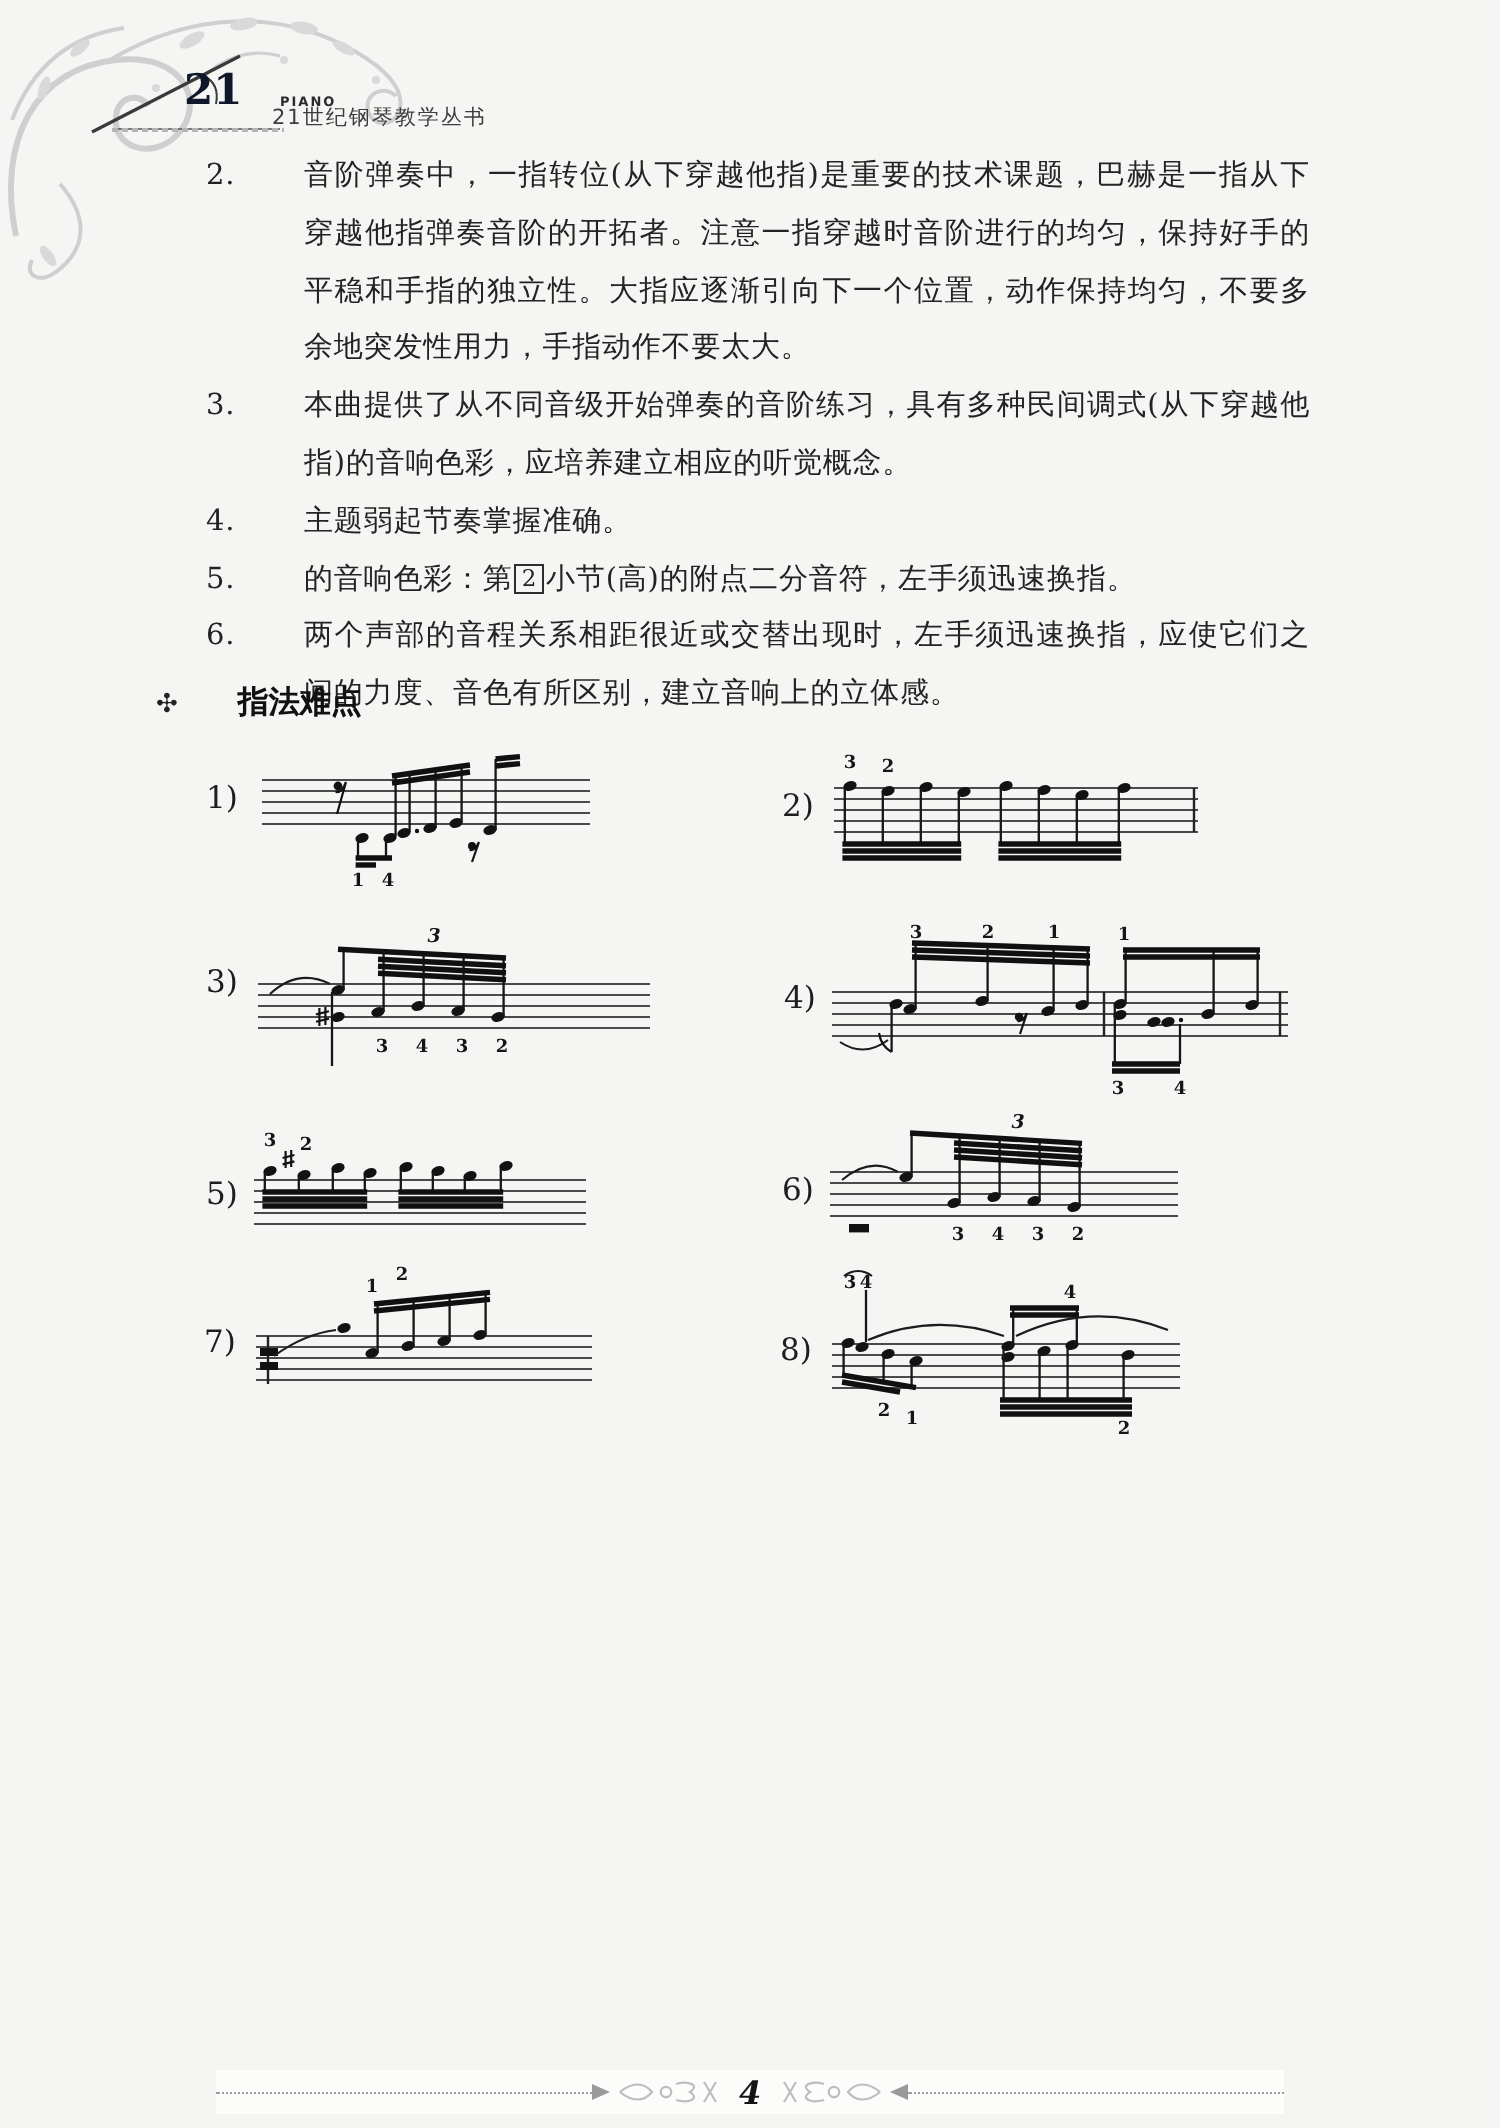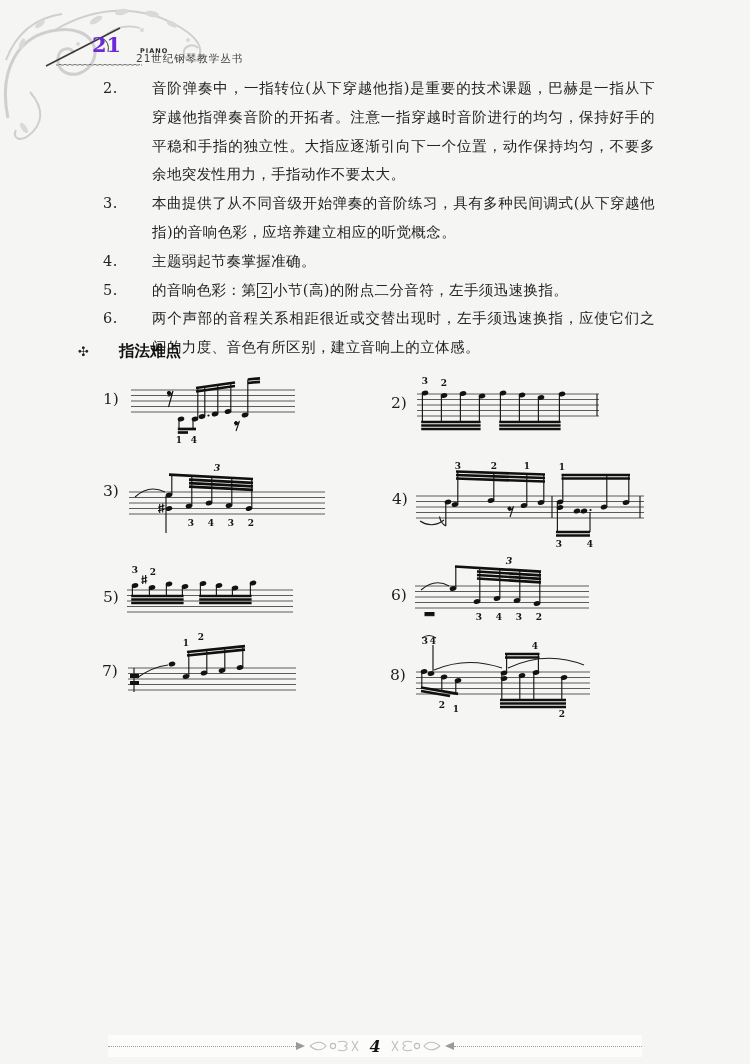--- a/index.html
+++ b/index.html
@@ -4,21 +4,21 @@
 <style>
   html,body{margin:0;padding:0;}
   .page{position:relative;width:750px;height:1064px;background:#f5f5f3;overflow:hidden;
         font-family:"DejaVu Serif","Liberation Serif",serif;color:#232323;}
   
   .deco{position:absolute;left:0;top:0;pointer-events:none;}
   .dc{stroke:#cfcfcf;fill:none;}
   .dcf{fill:#d9d9d9;stroke:none;}
   
   .logo{position:absolute;left:40px;top:24px;width:330px;height:52px;}
-  .logo-21{position:absolute;left:52px;top:8px;font:bold 21px "DejaVu Serif",serif;color:#6d28d9;}
+  .logo-21{position:absolute;left:52px;top:8px;font:bold 21px "DejaVu Serif",serif;color:#0f172a;}
   .logo-piano{position:absolute;left:80px;top:23px;font:bold 6.5px "DejaVu Sans",sans-serif;letter-spacing:1px;color:#2b2b2b;margin-left:20px;}
   .logo-micro{position:absolute;left:16px;top:40px;width:86px;height:2px;
       background:repeating-linear-gradient(90deg,#b5b5b5 0 3px,transparent 3px 5px);}
   .series{position:absolute;left:96px;top:28px;font:10.5px "DejaVu Sans","Liberation Sans",sans-serif;color:#3c3c3c;letter-spacing:1px;text-align:right;}
   
   .notes{position:absolute;left:103px;top:74px;width:552px;font-size:14.5px;line-height:28.8px;letter-spacing:.4px;}
   .note-item{display:flex;}
   .note-item .num{width:22px;flex:none;}
   .note-item .txt{flex:1;text-align:justify;margin-left:27px;}
   .boxed{display:inline-block;border:1px solid #2e2e2e;font-size:11.5px;line-height:13px;padding:0 2.5px;margin:0 1px;vertical-align:1px;}

